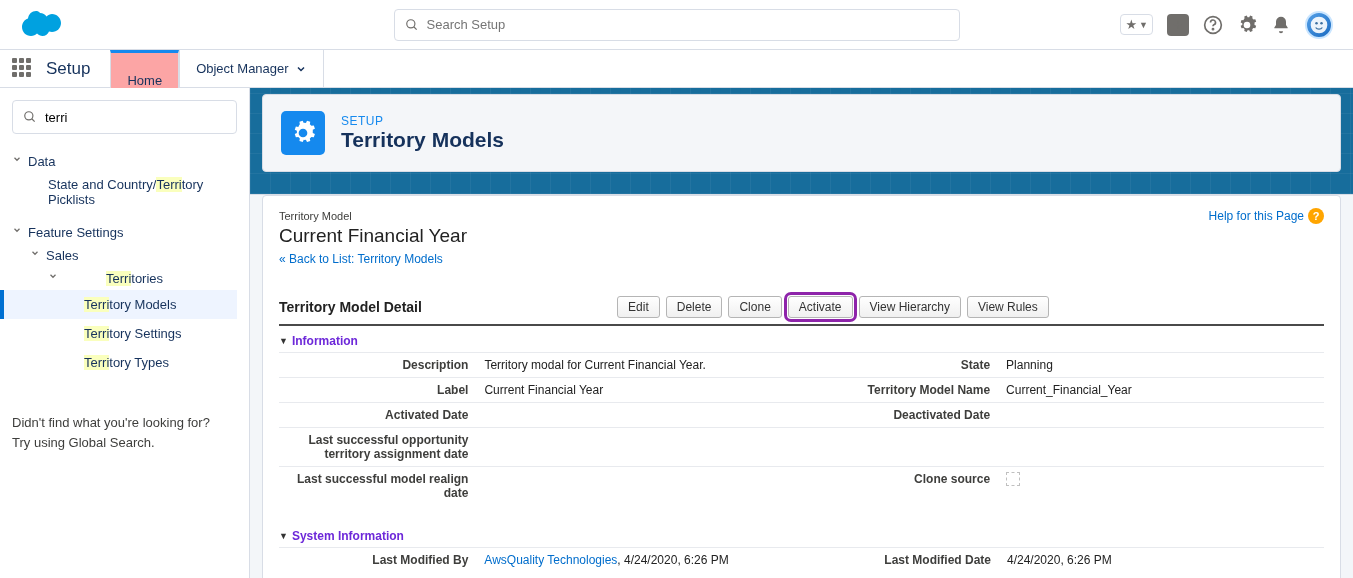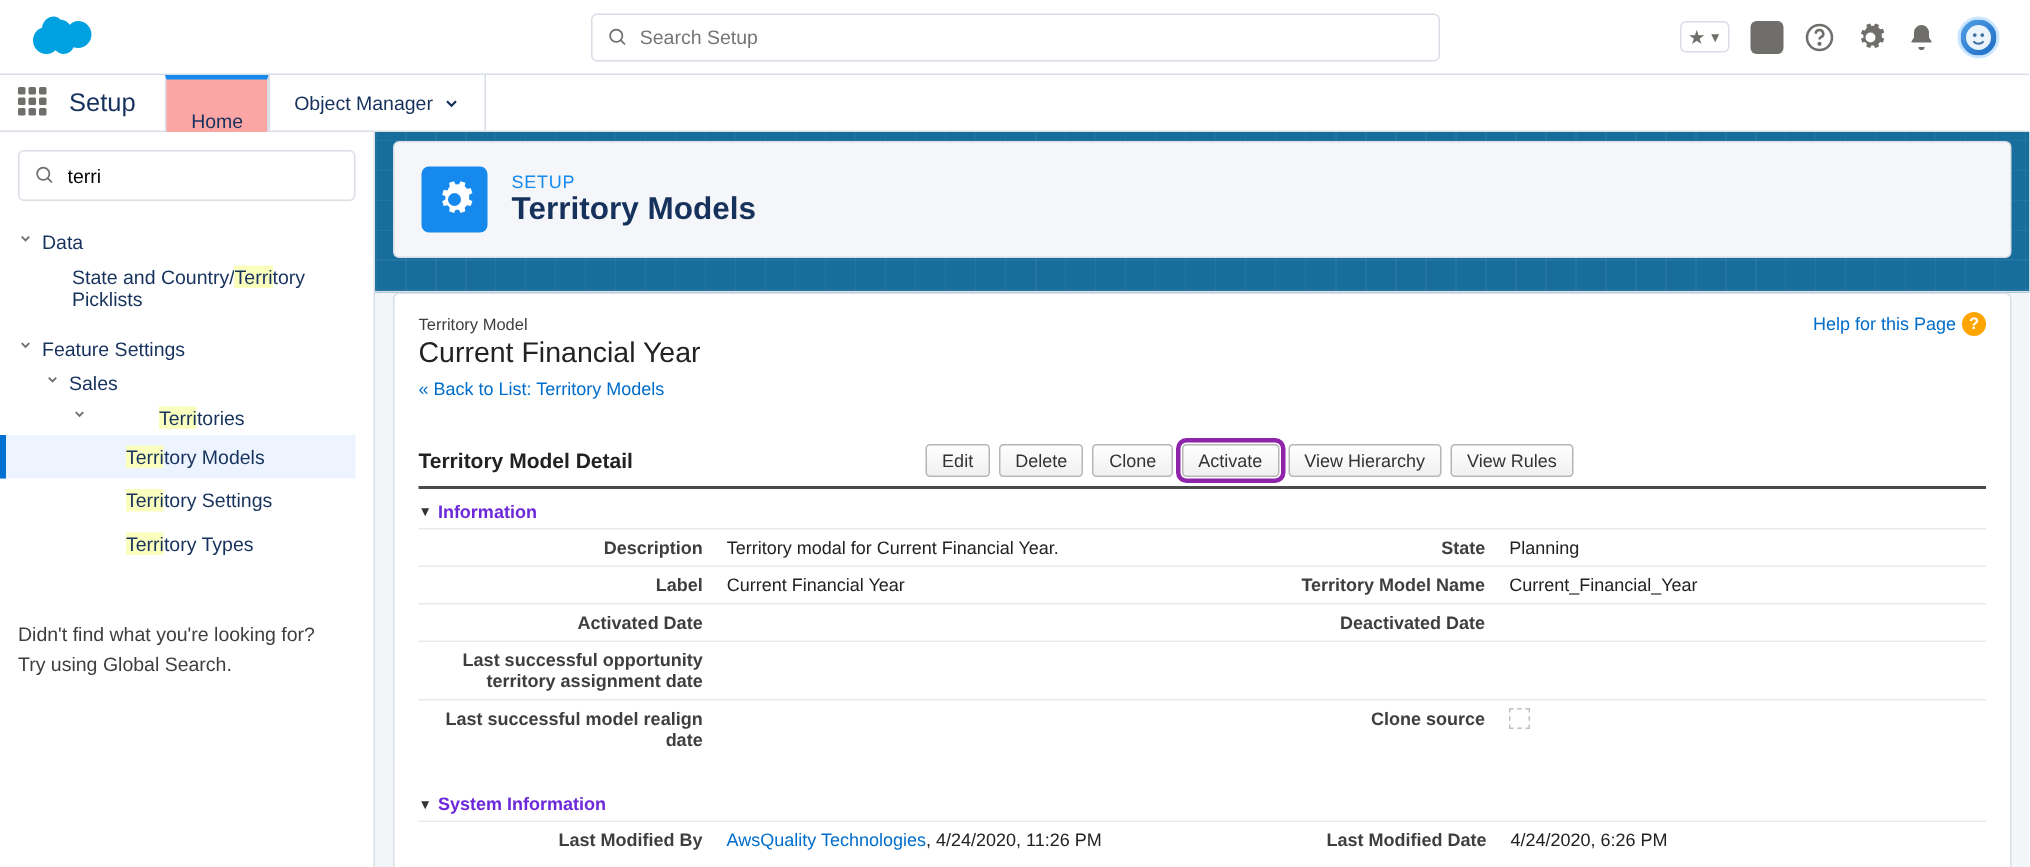--- a/index.html
+++ b/index.html
@@ -272,21 +272,21 @@
         </tr>
       </tbody>
         </table>
 
       <div class="section-title" style="margin-top:16px;">System Information</div>
       <table class="field-grid">
         <tbody>
             <tr>
           <td class="label">Last Modified By</td>
           <td class="value">
-            <a href="#">AwsQuality Technologies</a><span>, 4/24/2020, 11:26 PM</span>
+            <a href="#">AwsQuality Technologies</a><span>, 4/24/2020, 6:26 PM</span>
           </td>
           <td class="label">Last Modified Date</td>
           <td class="value">4/24/2020, 6:26 PM</td>
         </tr>
       </tbody>
         </table>
     </div>
   </div>
 </div>
 

